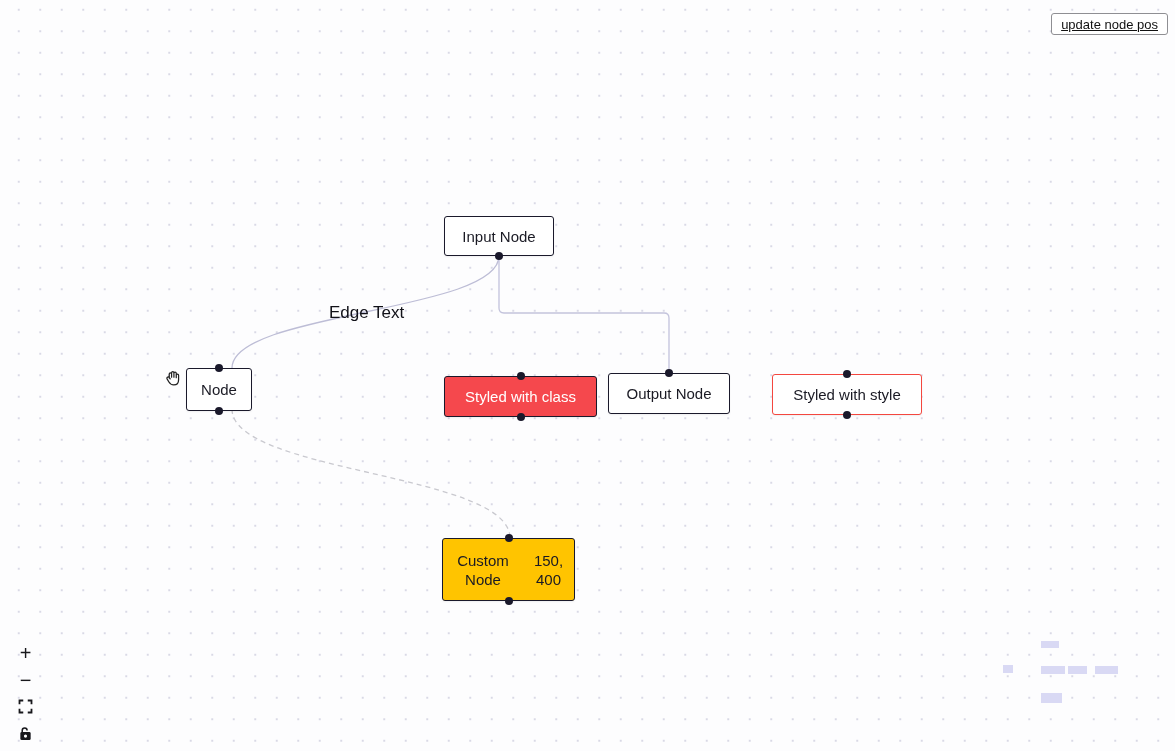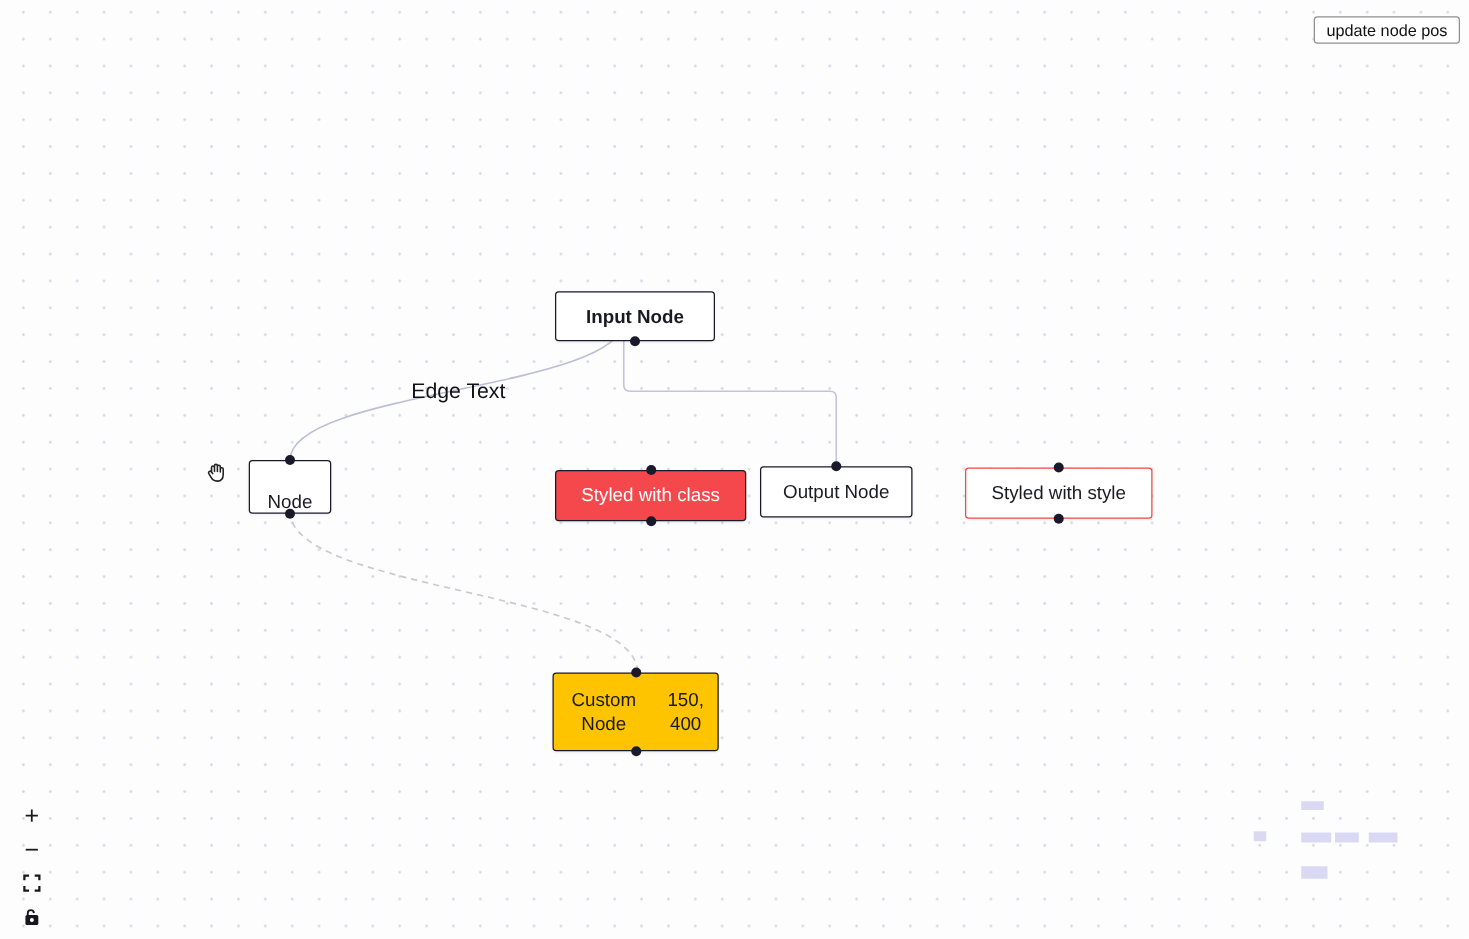--- a/index.html
+++ b/index.html
@@ -24,22 +24,22 @@
     background: #ffffff;
     border: 1px solid #1a192b;
     border-radius: 3px;
     color: #1a1a24;
     font-size: 15px;
     display: flex; align-items: center; justify-content: center;
     text-align: center;
     box-shadow: 0 1px 2px rgba(0,0,0,0.06);
     cursor: grab;
   }
-  .node-input  { left:444px; top:233px; width:128px; height:40px;font-weight:bold; }
-  .node-default{ left:199px; top:368px; width:66px;  height:43px;align-items:flex-end; }
+  .node-input  { left:444px; top:216px; width:110px; height:40px; }
+  .node-default{ left:186px; top:368px; width:66px;  height:43px; }
   .node-class  { left:444px; top:376px; width:153px; height:41px;
                  background:#f5484d; color:#ffffff; }
   .node-output { left:608px; top:373px; width:122px; height:41px; }
   .node-style  { left:772px; top:374px; width:150px; height:41px;
                  border-color:#f4473f; }
   .node-custom { left:442px; top:538px; width:133px; height:63px;
                  background:#ffc400; flex-direction:row; line-height:19px; }
 
   .handle {
     position:absolute; left:50%;
@@ -56,20 +56,21 @@
   }
 
   .update-btn {
     position:absolute; right:7px; top:13px;
     height:22px; padding:1px 9px;
     background:#ffffff;
     border:1px solid #8f8f93; border-radius:3px;
     font-family:"Liberation Sans", sans-serif;
     font-size:13px; color:#111;
     cursor:pointer;
+    text-decoration:underline;
   }
 
   .controls { position:absolute; left:12px; bottom:4px; display:flex; flex-direction:column; }
   .ctrl-btn {
     width:27px; height:27px; background:transparent; border:none;
     display:flex; align-items:center; justify-content:center;
     color:#18181c; cursor:pointer;
   }
   .ctrl-btn .glyph { font-size:20px; line-height:1; }
 

